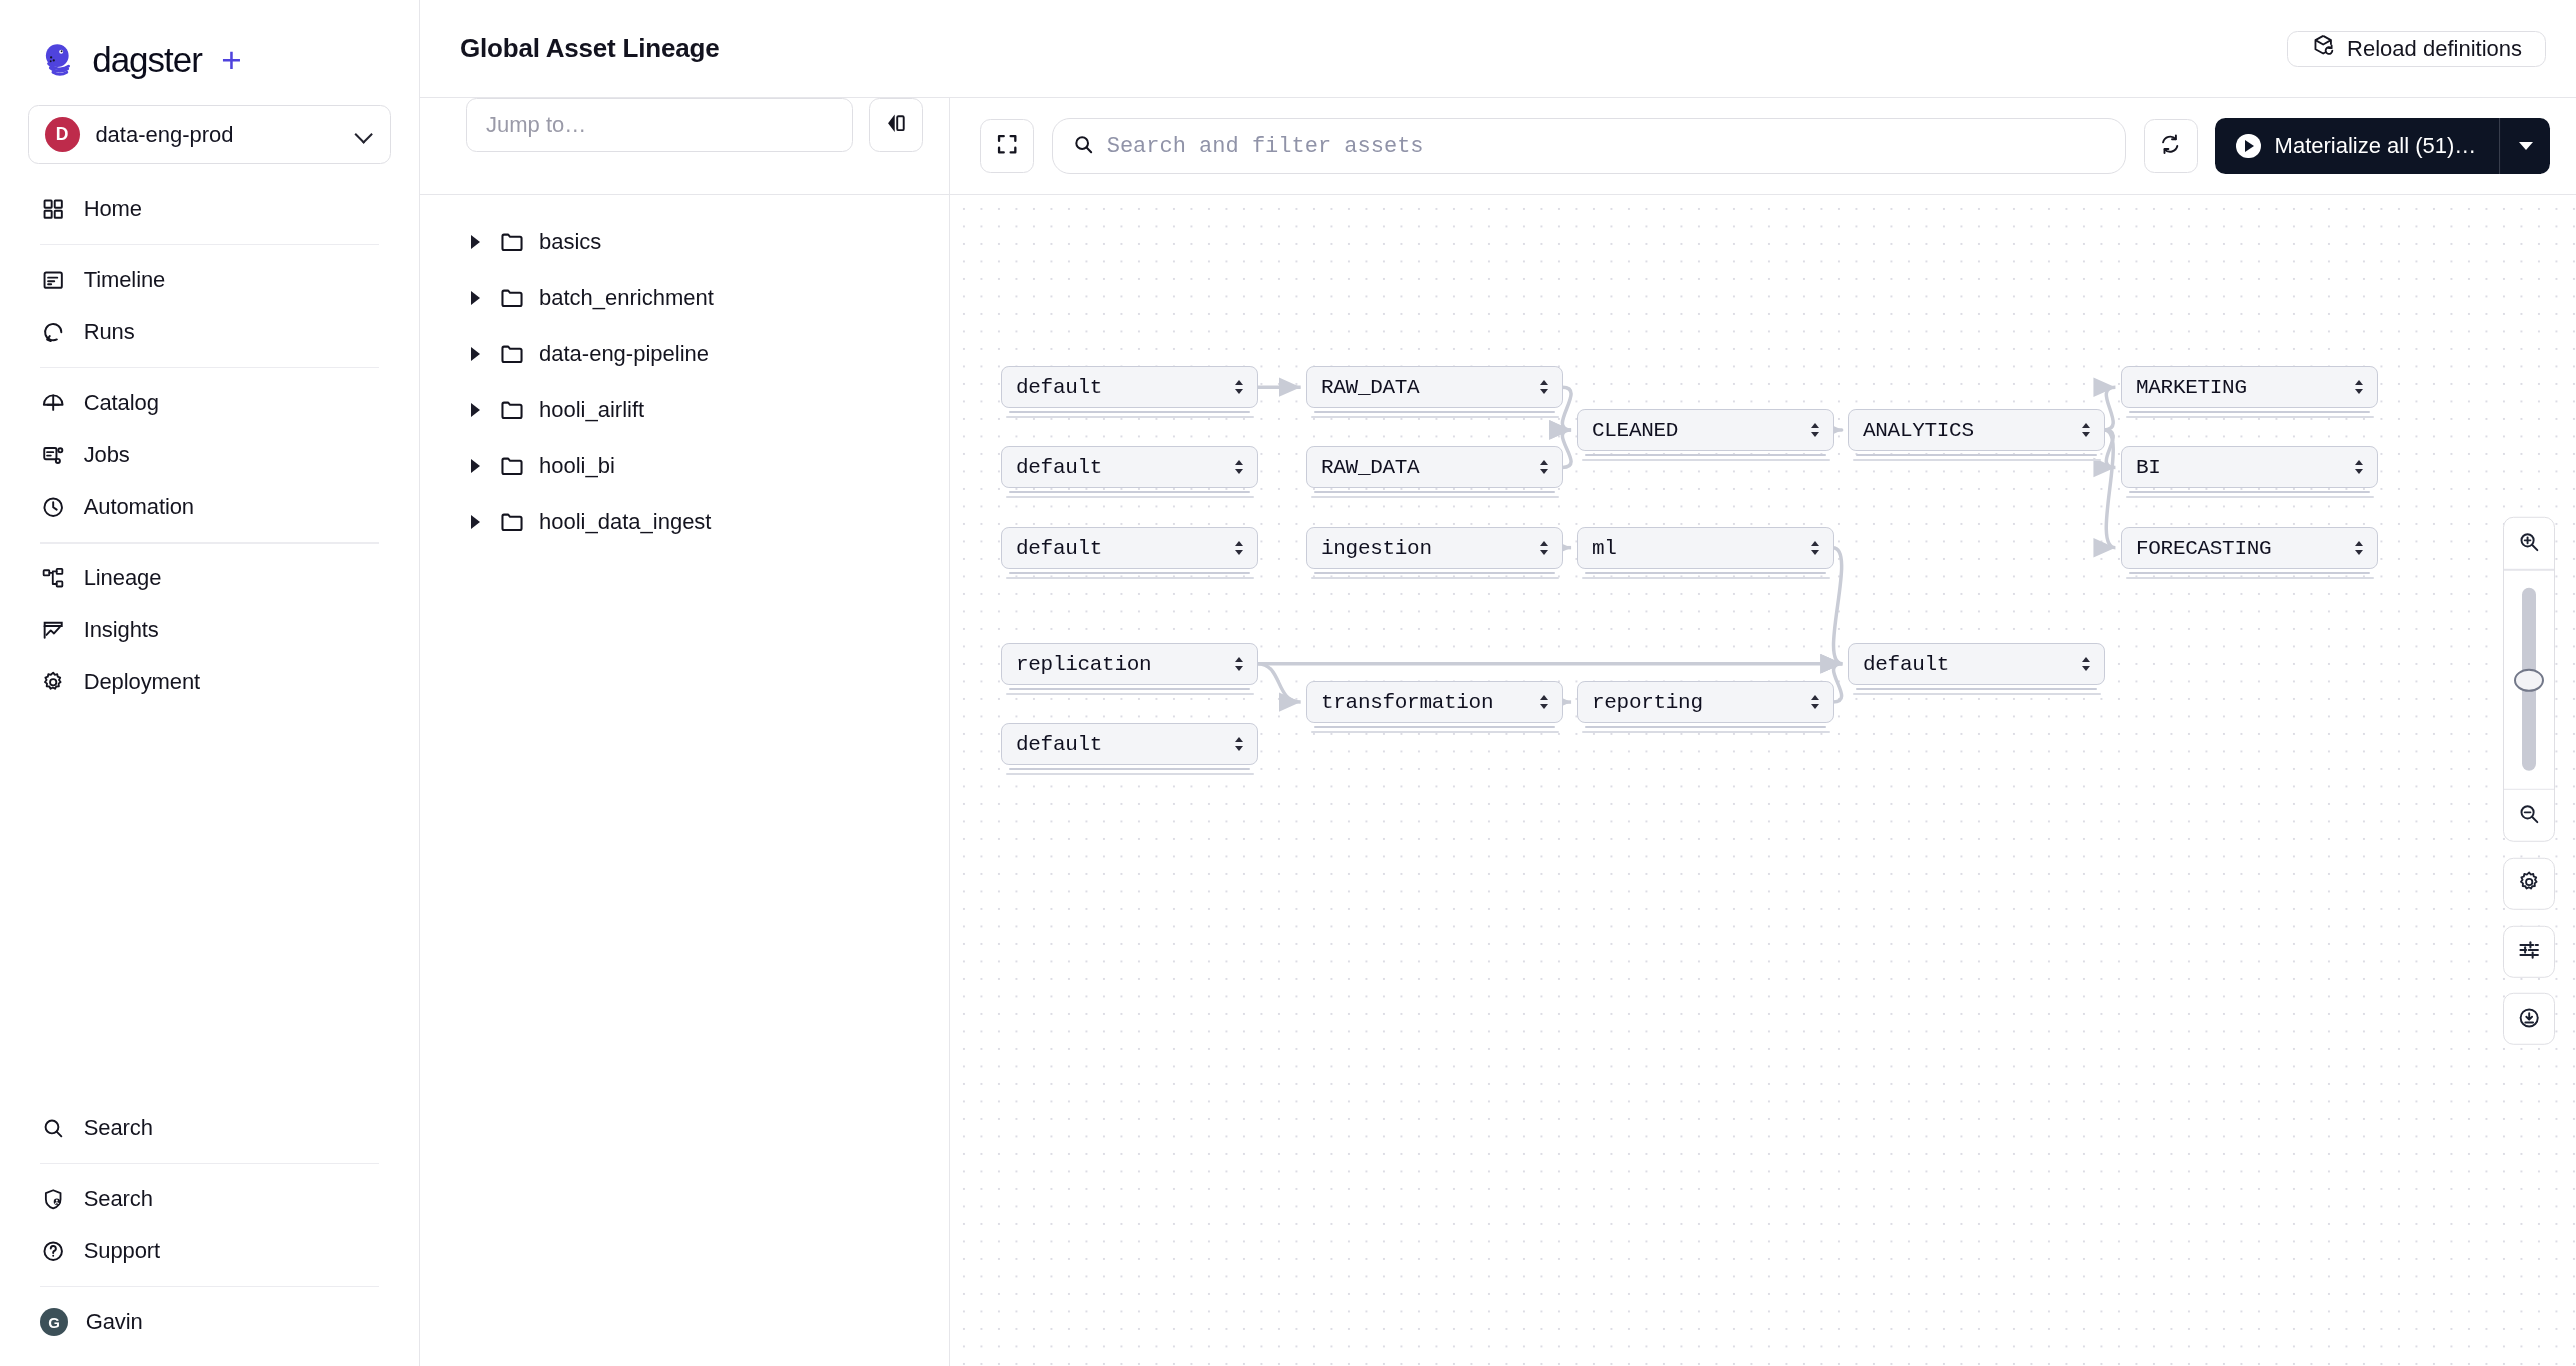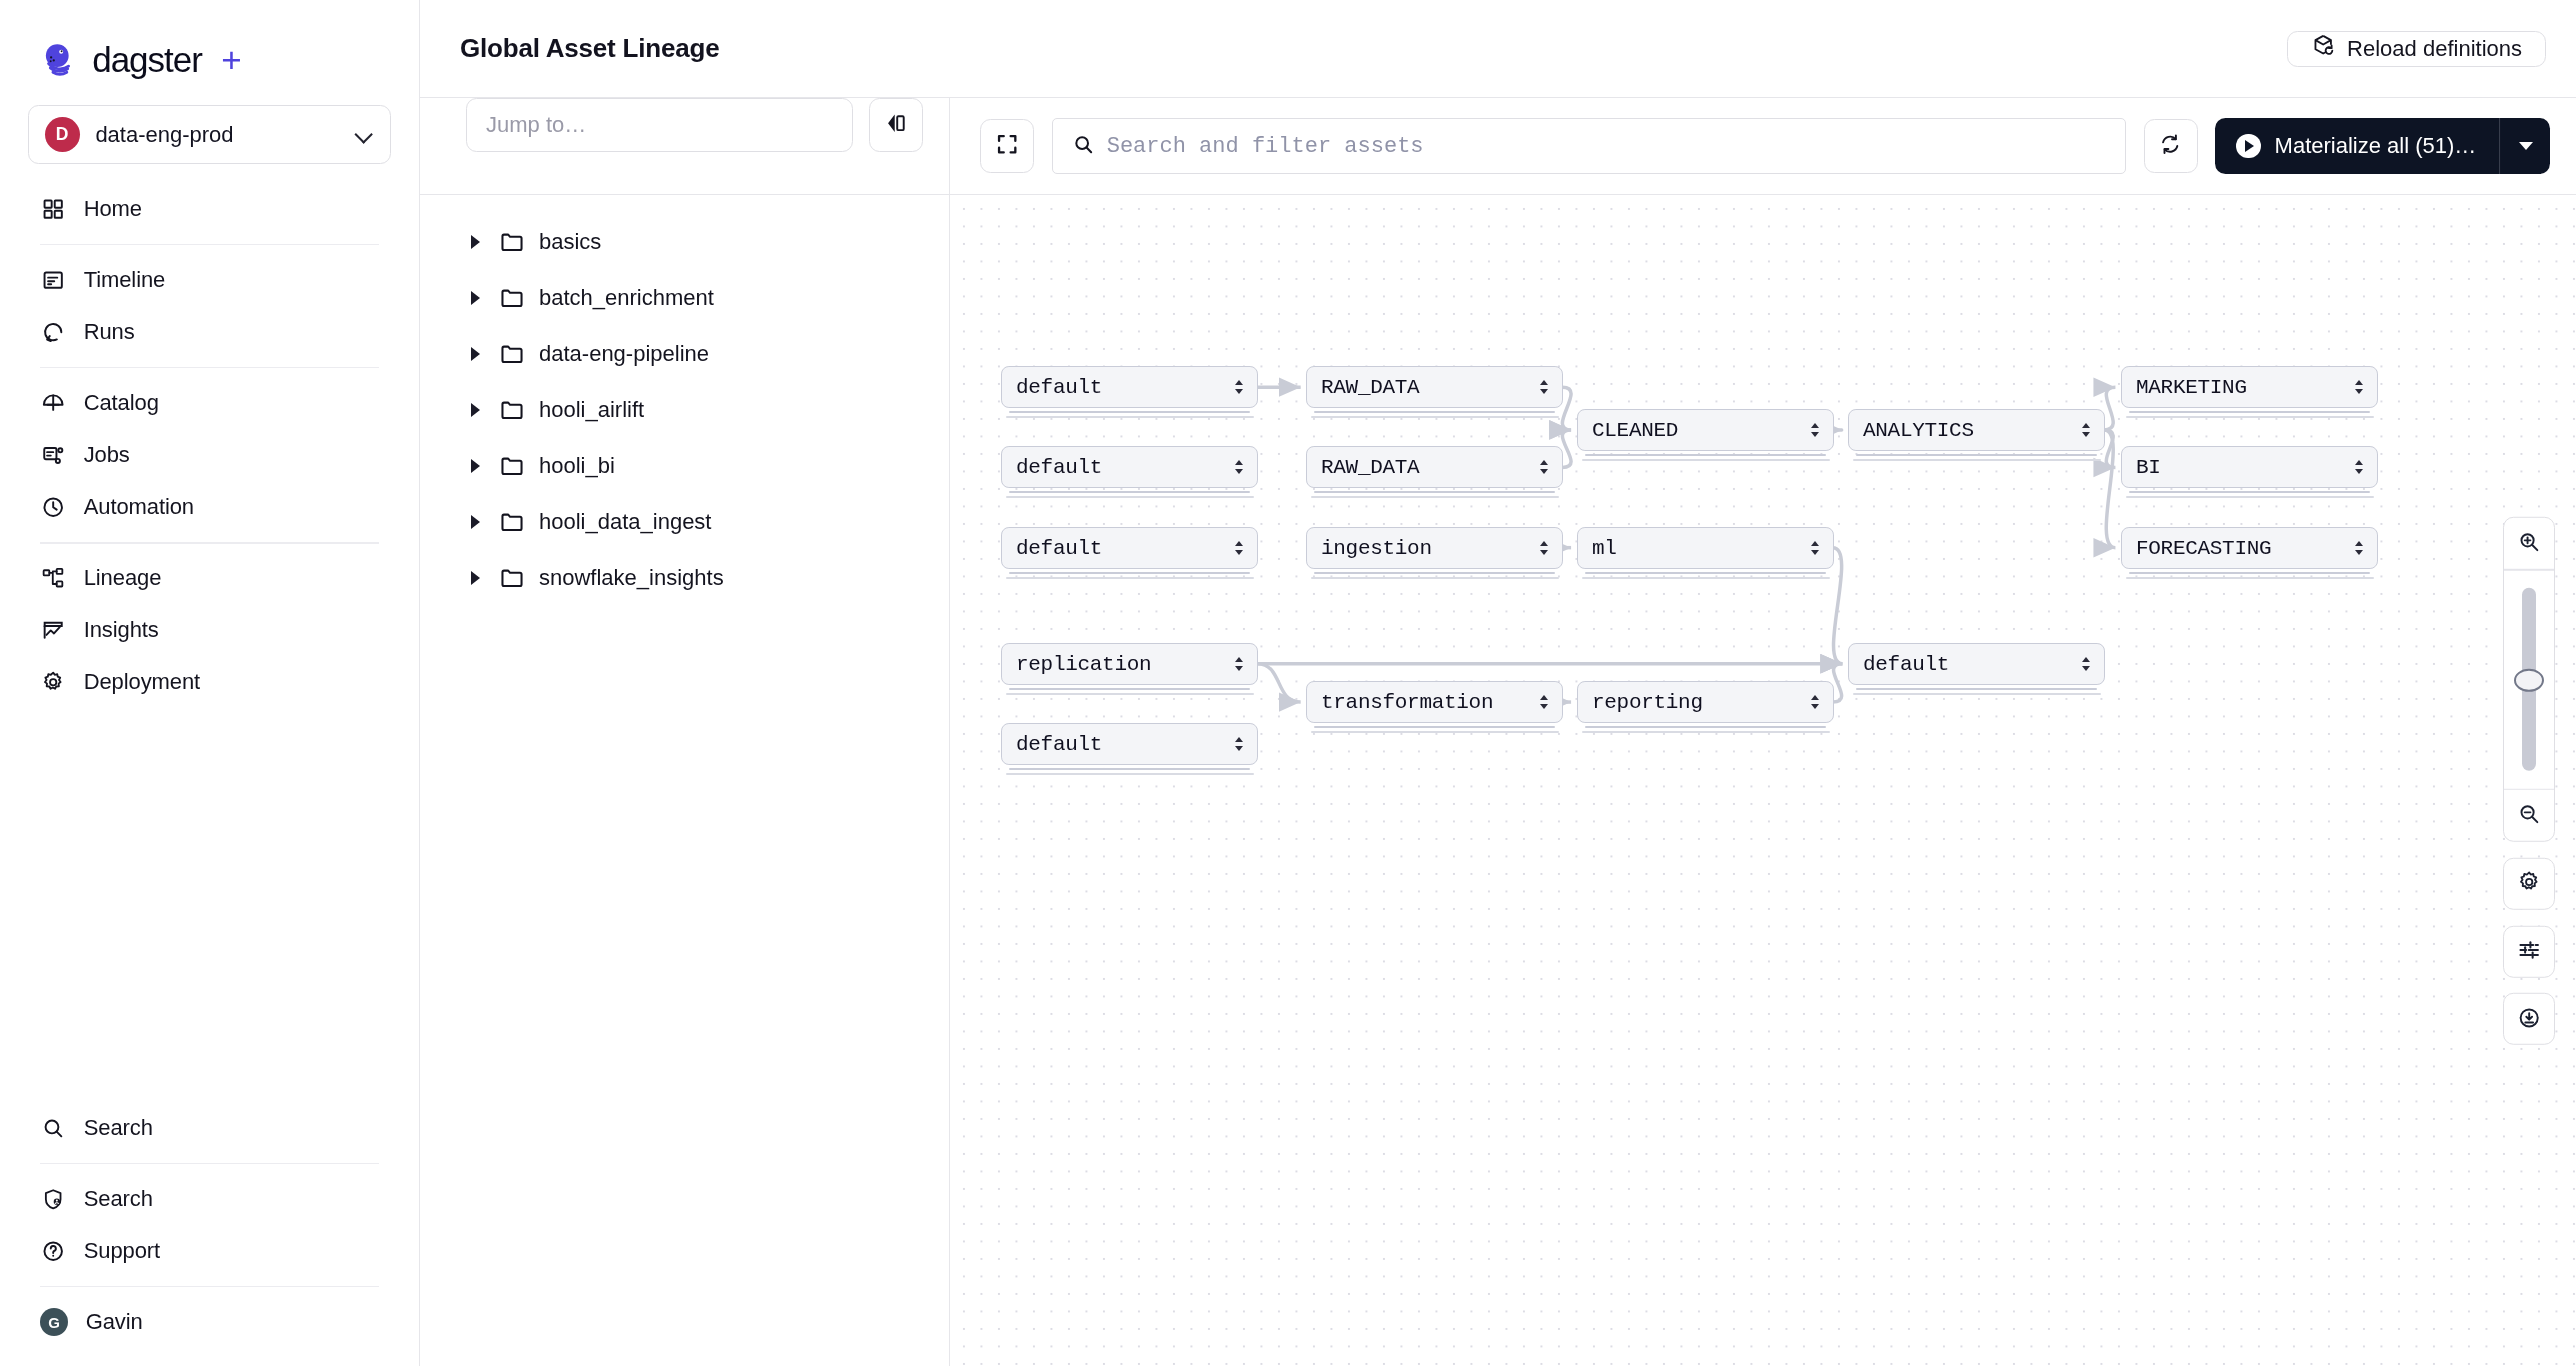--- a/index.html
+++ b/index.html
@@ -118,21 +118,21 @@
     border: 1.7px solid #dfdfe4; border-radius: 10.5px;
     background: #fff; display: flex; align-items: center; justify-content: center;
     cursor: pointer;
   }
   .toolbar-right {
     flex: 1; display: flex; align-items: center; gap: 17.5px;
     padding: 0 26px 0 30px; min-width: 0;
   }
   .search-wrap {
     flex: 1; height: 56px; min-width: 0;
-    border: 1.7px solid #dfdfe4; border-radius: 5px;
+    border: 1.7px solid #dfdfe4; border-radius: 18px;
     display: flex; align-items: center; gap: 12.2px;
     padding: 10px 19px; background: #fff;
   }
   .search-wrap input {
     flex: 1; border: none; outline: none; background: transparent;
     font-family: "Liberation Mono", monospace;
     font-size: 22px; color: #13131f; min-width: 0;
   }
   .search-wrap input::placeholder { color: #9093a8; }
 
@@ -588,31 +588,20 @@
         <div class="tree-row">
           <span class="tree-caret">
               <span class="tri-right"></span>
             </span>
           <span class="folder-ico">
             <svg width="26" height="26" viewBox="0 0 24 24" fill="none" stroke="#14141f" stroke-width="1.9">
                 <path d="M3.2 6.6a1.4 1.4 0 0 1 1.4-1.4h3.9l1.7 2h9.2a1.4 1.4 0 0 1 1.4 1.4v9.4a1.4 1.4 0 0 1-1.4 1.4H4.6a1.4 1.4 0 0 1-1.4-1.4z" stroke-linejoin="round"></path>
               </svg>
           </span>
           <span class="tree-label">hooli_data_ingest</span>
-        </div>
-        <div class="tree-row">
-          <span class="tree-caret">
-              <span class="tri-right"></span>
-            </span>
-          <span class="folder-ico">
-            <svg width="26" height="26" viewBox="0 0 24 24" fill="none" stroke="#14141f" stroke-width="1.9">
-                <path d="M3.2 6.6a1.4 1.4 0 0 1 1.4-1.4h3.9l1.7 2h9.2a1.4 1.4 0 0 1 1.4 1.4v9.4a1.4 1.4 0 0 1-1.4 1.4H4.6a1.4 1.4 0 0 1-1.4-1.4z" stroke-linejoin="round"></path>
-              </svg>
-          </span>
-          <span class="tree-label">snowflake_insights</span>
         </div>
       </div>
 
       <div class="canvas">
         <svg class="graph-svg" id="edge-layer" viewBox="0 0 1864 1343" width="1627" height="1172">
             <defs>
               <marker id="ah" viewBox="0 0 10 10" refX="9" refY="5" markerWidth="7" markerHeight="7" orient="auto-start-reverse">
                 <path d="M0 1 L9 5 L0 9 z" fill="#c9ccd6"></path>
               </marker>
             </defs>

